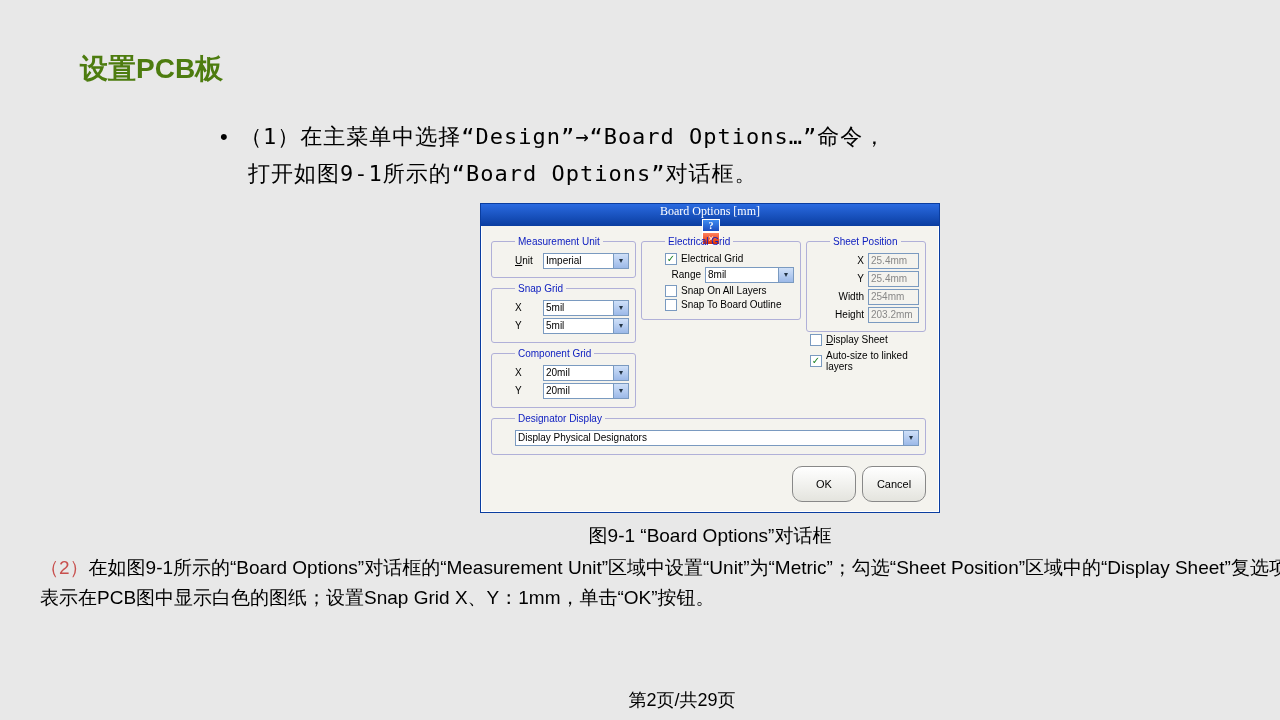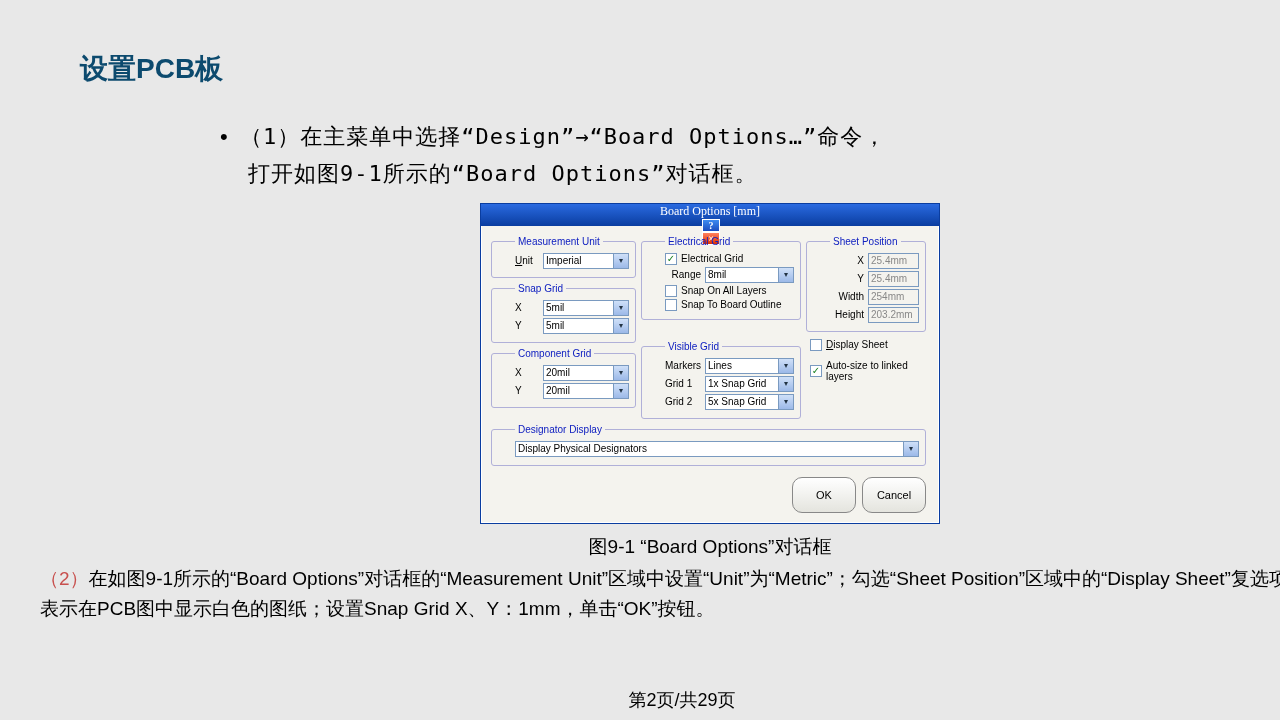--- a/index.html
+++ b/index.html
@@ -11,21 +11,21 @@
     height: 720px;
     overflow: hidden;
     position: relative;
   }
   .slide {
     padding: 50px 80px 20px 80px;
   }
   .slide-title {
     font-size: 28px;
     font-weight: bold;
-    color: #0c4a6e;
+    color: #4d7c0f;
     margin-bottom: 30px;
   }
   .content {
     margin-left: 140px;
   }
   .step1 {
     font-size: 22px;
     line-height: 1.7;
     color: #000;
     margin-bottom: 10px;
@@ -112,21 +112,21 @@
   }
   .tin { background: #f4f3ee; color: #888; }
   .und { text-decoration: underline; }
   .cbox {
     width: 12px; height: 12px; border: 1px solid #7a9ac0; background: #fff;
     display: inline-flex; align-items: center; justify-content: center;
     font-size: 10px; color: #1a8020; flex: none;
   }
   .colL { display: flex; flex-direction: column; gap: 5px; }
   .colM { display: flex; flex-direction: column; gap: 21px; }
-  .colR { display: flex; flex-direction: column; gap: 5px; }
+  .colR { display: flex; flex-direction: column; }
   .designator {
     grid-column: 1 / span 3;
   }
   .dselect {
     width: 100%;
   }
   .buttons {
     grid-column: 1 / span 3;
     display: flex;
     justify-content: flex-end;
@@ -233,35 +233,20 @@
                 </div>
               <div class="frow">
                   <span class="cbox"></span>
                   <span>Snap On All Layers</span>
                 </div>
               <div class="frow">
                   <span class="cbox"></span>
                   <span>Snap To Board Outline</span>
                 </div>
             </fieldset>
-            <fieldset>
-              <legend>Visible Grid</legend>
-              <div class="frow">
-                  <span class="flab2">Markers</span>
-                  <span class="sel">Lines</span>
-                </div>
-              <div class="frow">
-                  <span class="flab2">Grid 1</span>
-                  <span class="sel">1x Snap Grid</span>
-                </div>
-              <div class="frow">
-                  <span class="flab2">Grid 2</span>
-                  <span class="sel">5x Snap Grid</span>
-                </div>
-            </fieldset>
           </div>
 
           <div class="colR">
             <fieldset>
               <legend>Sheet Position</legend>
               <div class="frow">
                   <span class="flab3">X</span>
                   <span class="tin">25.4mm</span>
                 </div>
               <div class="frow">

